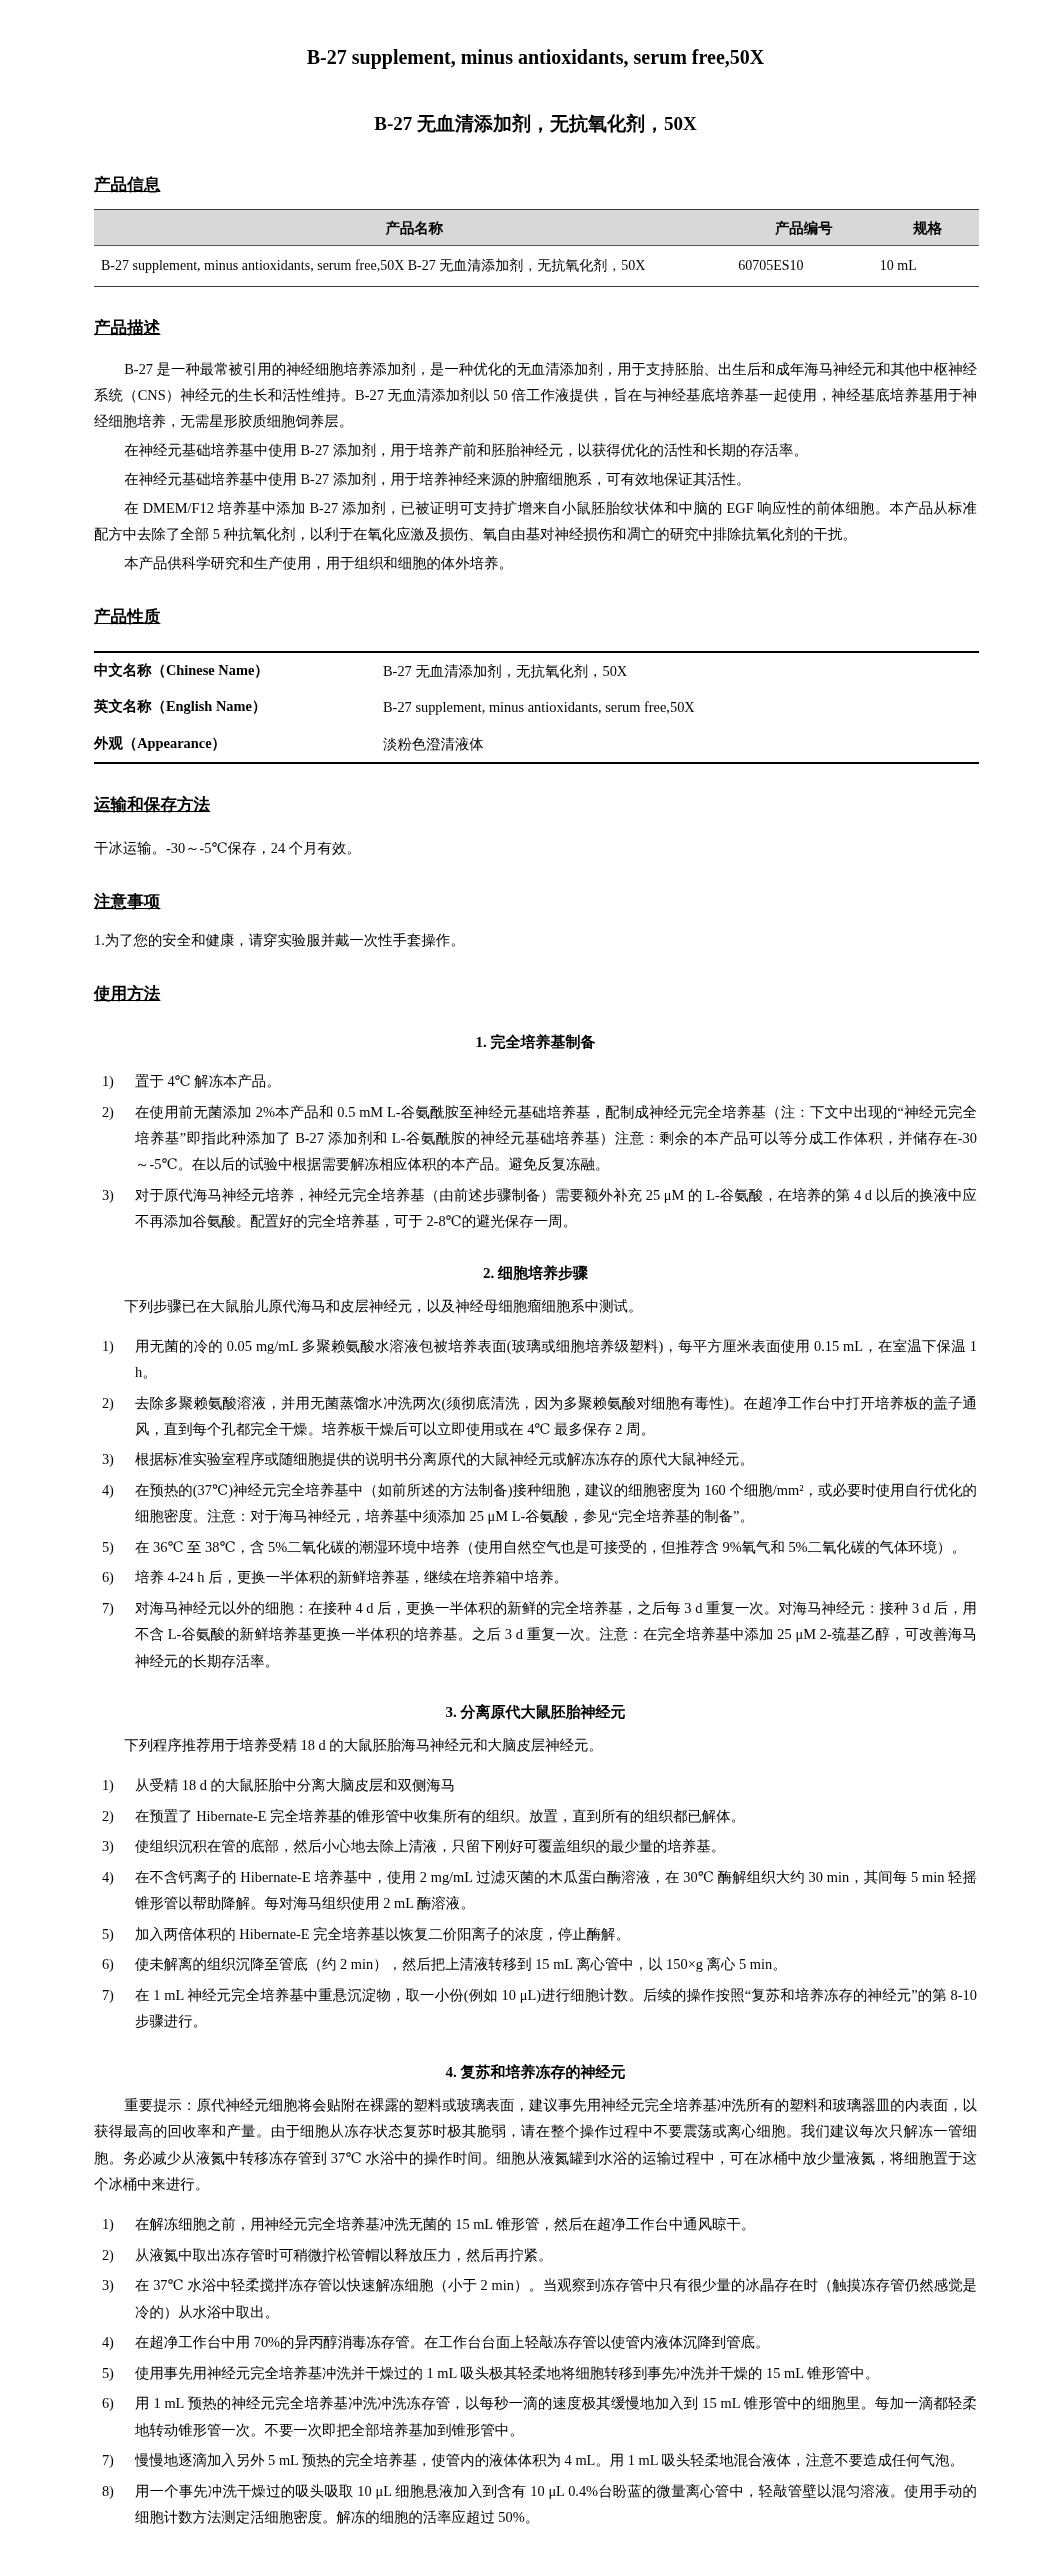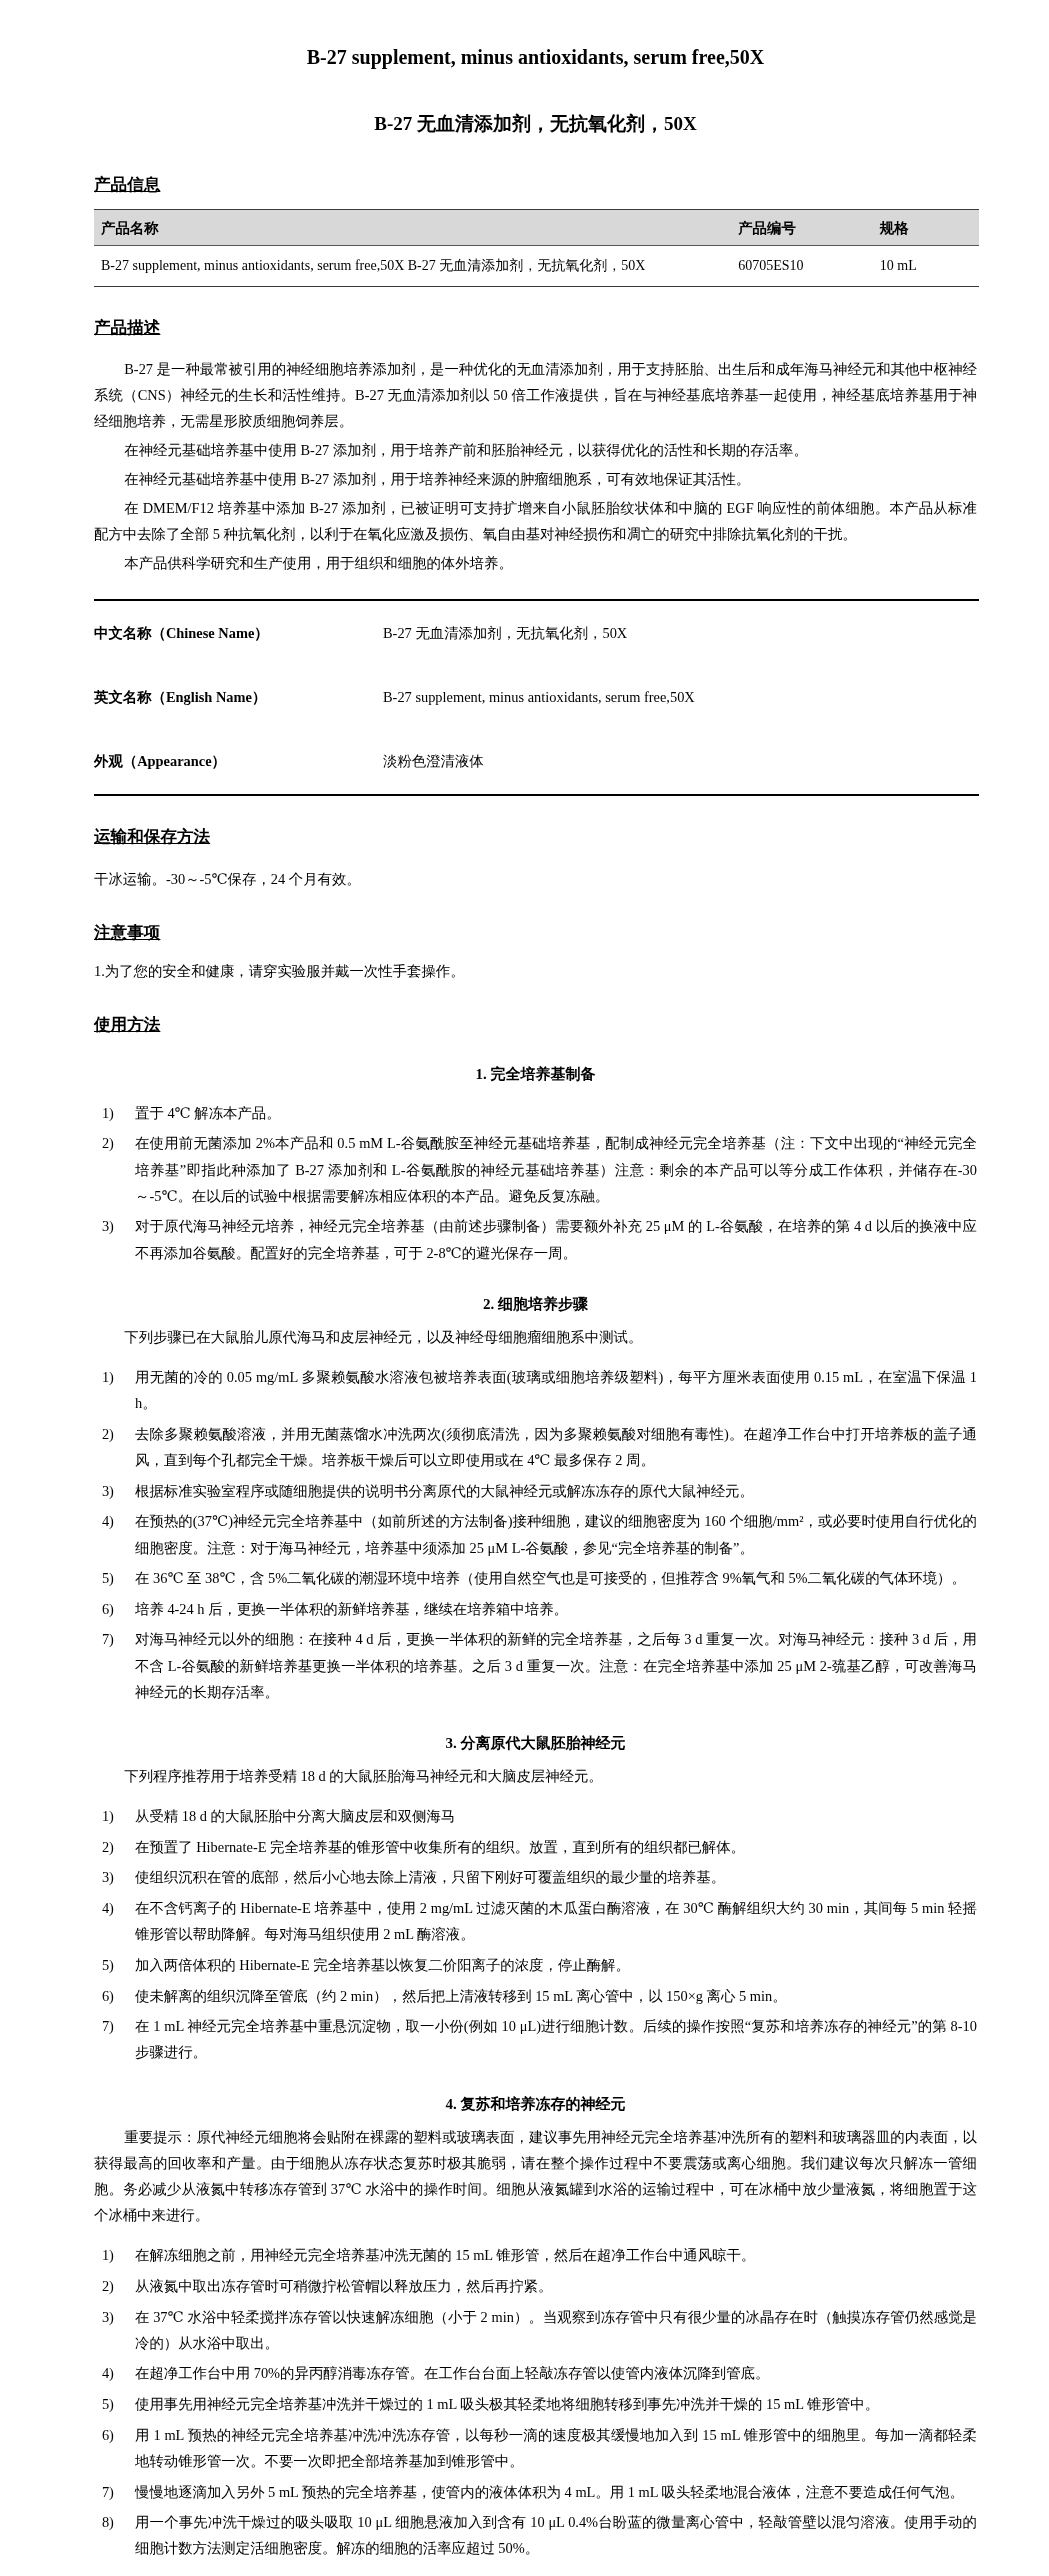--- a/index.html
+++ b/index.html
@@ -17,37 +17,37 @@
   h2.sec{font-size:16.6px;font-weight:bold;margin:30px 0 0;line-height:1.3;text-decoration:underline;}
   h2.sec.first{margin-top:38px;}
 
   
   table.info-table{
     width:885px;border-collapse:collapse;margin-top:14px;
     border-top:1.7px solid #3a3a3a;border-bottom:1.7px solid #3a3a3a;
     font-size:14px;
   }
   table.info-table th{
-    background:#d8d8d8;text-align:left;font-weight:bold;
+    background:#d8d8d8;text-align:center;font-weight:bold;
     padding:4.4px 3.5px 4.4px 7px;border-bottom:0.9px solid #555;font-size:14.4px;
   }
   table.info-table td{padding:7px 3.5px 7px 7px;}
   .col-name{width:72%;} .col-code{width:16%;} .col-size{width:12%;}
 
   
   .desc{margin-top:17.5px;}
   .desc p{margin:0 0 2.6px;text-indent:2.1em;text-align:justify;}
 
   
   table.props-table{
     width:885px;border-collapse:collapse;margin-top:23px;
     border-top:2.6px solid #000;border-bottom:2.6px solid #000;
   }
   table.props-table th{
-    width:289px;text-align:left;font-weight:bold;vertical-align:top;padding:19px 0;
+    width:289px;text-align:left;font-weight:bold;vertical-align:top;padding:4px 0;
   }
   table.props-table td{padding:5.2px 0;}
 
   p.plain{margin:19px 0 0;}
   .note-line{margin:7px 0 0;}
   .notes-wrap{margin-top:14px;}
 
   
   .usage-section h3{font-size:15px;font-weight:bold;margin:26px 0 0;line-height:1.6;text-align:center;}
   .usage-section .intro{margin:8px 0 0;text-indent:2.1em;text-align:justify;}
@@ -90,20 +90,21 @@
 
       <p>在神经元基础培养基中使用 B-27 添加剂，用于培养产前和胚胎神经元，以获得优化的活性和长期的存活率。</p>
 
       <p>在神经元基础培养基中使用 B-27 添加剂，用于培养神经来源的肿瘤细胞系，可有效地保证其活性。</p>
 
       <p>在 DMEM/F12 培养基中添加 B-27 添加剂，已被证明可支持扩增来自小鼠胚胎纹状体和中脑的 EGF 响应性的前体细胞。本产品从标准配方中去除了全部 5 种抗氧化剂，以利于在氧化应激及损伤、氧自由基对神经损伤和凋亡的研究中排除抗氧化剂的干扰。</p>
 
       <p>本产品供科学研究和生产使用，用于组织和细胞的体外培养。</p>
     </div>
 
+  <h2 class="sec">产品性质</h2>
   <table class="props-table">
     <tbody>
 
         <tr>
           <th>中文名称（Chinese Name）</th>
           <td>B-27 无血清添加剂，无抗氧化剂，50X</td>
         </tr>
 
         <tr>
           <th>英文名称（English Name）</th>

